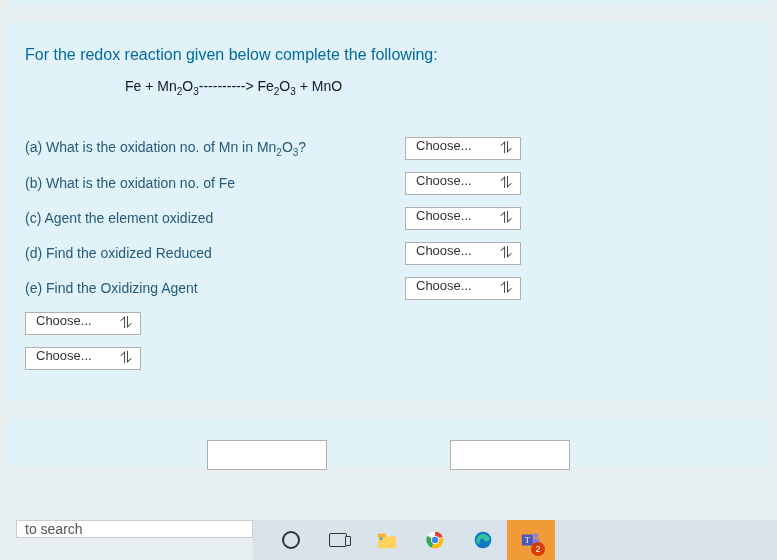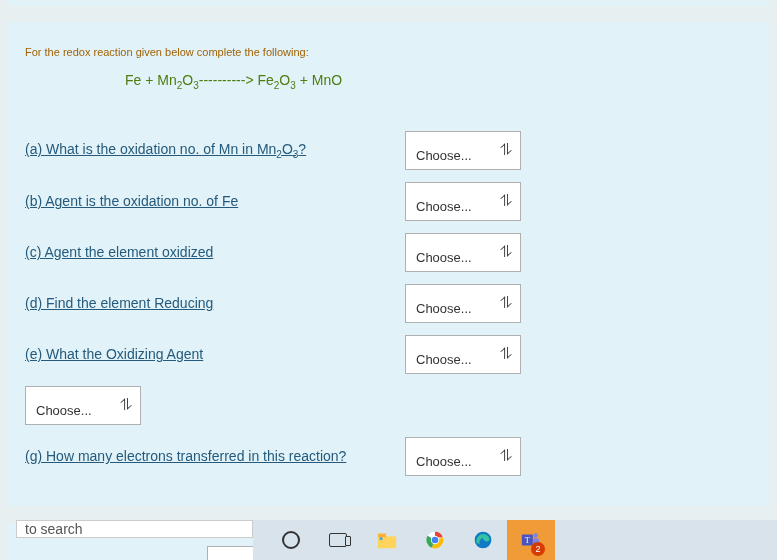--- a/index.html
+++ b/index.html
@@ -24,51 +24,50 @@
       height: 16px;
     }
     .content-box {
       background: #e1f3f8;
       margin: 0 7px;
       padding: 24px 18px 18px 18px;
       color: #255a7c;
       font-size: 14px;
     }
     .prompt {
-      color: #a16207;
-      font-size: 11px;
+      color: #0369a1;
+      font-size: 16px;
       margin-bottom: 14px;
     }
     .equation {
-      color: #4d7c0f;
+      color: #0f172a;
       font-size: 14px;
       margin-left: 100px;
       margin-bottom: 40px;
     }
     .sub {
       font-size: 10px;
       vertical-align: sub;
     }
     .qrow {
       display: flex;
       align-items: center;
       margin-bottom: 12px;
     }
     .qlabel {
       color: #255a7c;
       font-size: 14px;
       width: 380px;
       flex-shrink: 0;
-      text-decoration: underline;
     }
     .qselect {
       background: #fff;
       border: 1px solid #b0b0b0;
       color: #333;
-      padding: 16px 28px 6px 10px;
+      padding: 0 28px 6px 10px;
       font-size: 13px;
       width: 116px;
       position: relative;
       cursor: pointer;
       display: flex;
       align-items: center;
       justify-content: space-between;
     }
     .qselect .sel-text {
       white-space: nowrap;
@@ -205,60 +204,59 @@
     <div class="qlabel">
       <span>(a) What is the oxidation no. of Mn in Mn</span><span class="sub">2</span><span>O</span><span class="sub">3</span><span>?</span>
     </div>
     <div class="qselect">
       <span class="sel-text">Choose...</span>
       <span class="caret">⥮</span>
     </div>
   </div>
 
   <div class="qrow">
-    <div class="qlabel">(b) Agent is the oxidation no. of Fe</div>
+    <div class="qlabel">(b) What is the oxidation no. of Fe</div>
     <div class="qselect">
       <span class="sel-text">Choose...</span>
       <span class="caret">⥮</span>
     </div>
   </div>
 
   <div class="qrow">
     <div class="qlabel">(c) Agent the element oxidized</div>
     <div class="qselect">
       <span class="sel-text">Choose...</span>
       <span class="caret">⥮</span>
     </div>
   </div>
 
   <div class="qrow">
-    <div class="qlabel">(d) Find the element Reducing</div>
-    <div class="qselect">
-      <span class="sel-text">Choose...</span>
-      <span class="caret">⥮</span>
-    </div>
-  </div>
-
-  <div class="qrow">
-    <div class="qlabel">(e) What the Oxidizing Agent</div>
-    <div class="qselect">
-      <span class="sel-text">Choose...</span>
-      <span class="caret">⥮</span>
-    </div>
-  </div>
-
-  <div class="qrow">
-    <div class="qselect">
-      <span class="sel-text">Choose...</span>
-      <span class="caret">⥮</span>
-    </div>
-  </div>
-
-  <div class="qrow">
-    <div class="qlabel">(g) How many electrons transferred in this reaction?</div>
+    <div class="qlabel">(d) Find the oxidized Reduced</div>
+    <div class="qselect">
+      <span class="sel-text">Choose...</span>
+      <span class="caret">⥮</span>
+    </div>
+  </div>
+
+  <div class="qrow">
+    <div class="qlabel">(e) Find the Oxidizing Agent</div>
+    <div class="qselect">
+      <span class="sel-text">Choose...</span>
+      <span class="caret">⥮</span>
+    </div>
+  </div>
+
+  <div class="qrow">
+    <div class="qselect">
+      <span class="sel-text">Choose...</span>
+      <span class="caret">⥮</span>
+    </div>
+  </div>
+
+  <div class="qrow">
     <div class="qselect">
       <span class="sel-text">Choose...</span>
       <span class="caret">⥮</span>
     </div>
   </div>
 </div>
 
 <div class="bottom-box">
   <div class="blank-field"></div>
   <div class="blank-field"></div>

